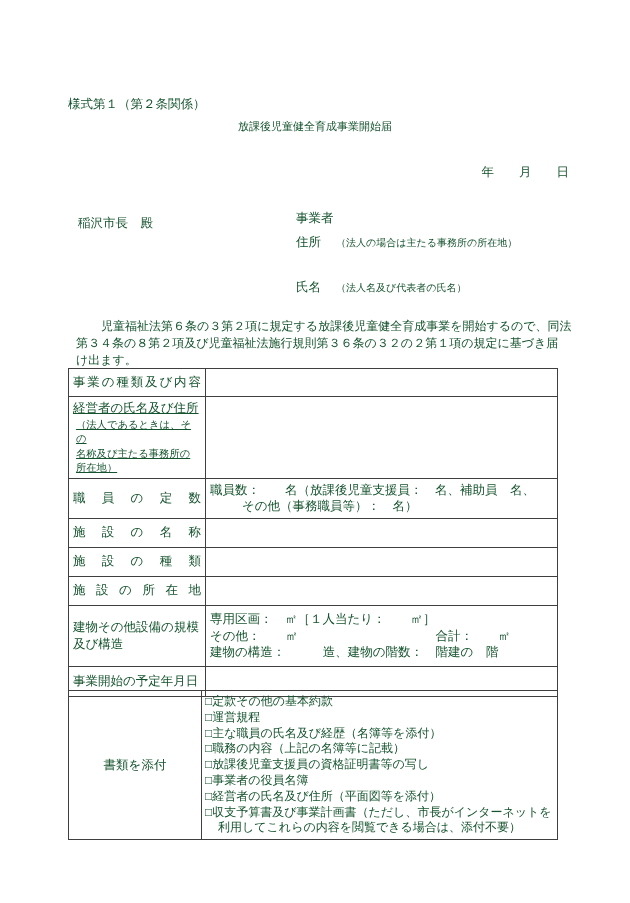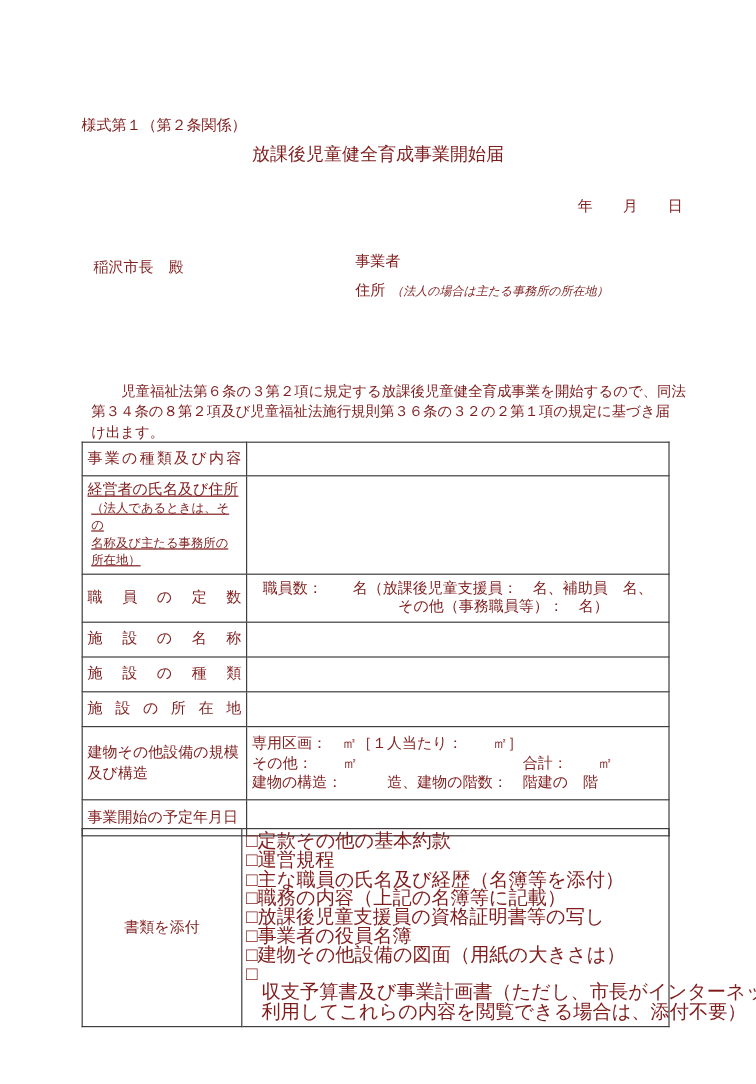--- a/index.html
+++ b/index.html
@@ -1,64 +1,67 @@
 <!DOCTYPE html>
 <html><head>
 <meta charset="utf-8">
 <style>
   html,body{margin:0;padding:0;background:#ffffff;}
-  .page{position:relative;width:630px;height:903px;background:#fff;color:#7f1d1d;
+  .page{position:relative;width:630px;height:903px;background:#fff;color:#14532d;
         font-family:"Liberation Serif","DejaVu Serif",serif;font-size:12.5px;line-height:1.35;}
   .abs{position:absolute;}
   #form-number{left:68px;top:96px;}
-  #title{left:0;right:0;top:119px;text-align:center;font-size:15px;}
+  #title{left:0;right:0;top:119px;text-align:center;font-size:11px;}
   #date{right:61px;top:164px;}
   #addressee{left:78px;top:187px;margin-top:28px;}
   #operator{left:296px;top:210px;text-align:center;}
   #addr{left:296px;top:234px;}
   #name{left:296px;top:279px;}
-  .small{font-size:10px;margin-left:5px;font-style:italic;}
+  .small{font-size:10px;margin-left:15px;}
   #para{left:76px;width:497px;top:318px;font-size:12px;line-height:17px;
         white-space:pre-line;text-indent:25px;}
   table{border-collapse:collapse;table-layout:fixed;}
   #t1{left:68px;top:368px;width:490px;}
   #t2{left:68px;top:690px;width:490px;}
   th,td{border:1px solid #3f3f3f;font-weight:normal;text-align:left;
         vertical-align:middle;font-size:12.5px;padding:0 4px;}
   #t1 .c1{width:137px;}
   #t2 .c1{width:133px;}
   .r1{height:28px;} .r2{height:63px;text-decoration:underline;} .r3{height:40px;}
   .r4,.r5,.r6{height:29px;} .r7{height:61px;} .r8{height:30px;margin-left:48px;}
   .label{white-space:pre-line;}
   [data-justify]{display:flex;justify-content:space-between;}
   .note{font-size:10.3px;line-height:14.5px;white-space:pre-line;padding:1px 0 2px 3px;}
   .r2 th{vertical-align:top;padding-top:3px;}
-  .tline{line-height:16px;text-align:center;}
-  .ind2{margin-left:76px;font-family:Liberation Mono, monospace;}
+  .tline{line-height:16px;}
+  .ind2{margin-left:32px;}
   .bline{line-height:16.5px;}
   .attach-th{text-align:center;}
   .attach-td{padding:3px 3px;vertical-align:top;}
-  .doc-item{line-height:15.8px;font-size:16px;padding-left:13px;text-indent:-13px;}
+  .doc-item{line-height:15.8px;font-size:12px;padding-left:13px;text-indent:-13px;}
   .itx{white-space:pre;}
   #remark{left:78px;top:840px;}
   .rtx{margin-left:12px;}
 </style>
 </head>
 <body>
 
 <div class="page">
 
   <div class="abs" id="form-number">様式第１（第２条関係）</div>
   <div class="abs" id="title">放課後児童健全育成事業開始届</div>
   <div class="abs" id="date">年　　月　　日</div>
   <div class="abs" id="addressee">稲沢市長　殿</div>
 
   <div class="abs" id="operator">事業者</div>
   <div class="abs" id="addr">
     <span>住所</span><span class="small">（法人の場合は主たる事務所の所在地）</span>
+  </div>
+  <div class="abs" id="name">
+    <span>氏名</span><span class="small">（法人名及び代表者の氏名）</span>
   </div>
 
   <div class="abs" id="para">児童福祉法第６条の３第２項に規定する放課後児童健全育成事業を開始するので、同法
 第３４条の８第２項及び児童福祉法施行規則第３６条の３２の２第１項の規定に基づき届
 け出ます。</div>
 
   <table class="abs" id="t1">
     <colgroup>
         <col class="c1">
         <col>
@@ -136,21 +139,21 @@
       <th class="attach-th">
         <div>書類を添付</div>
       </th>
       <td class="attach-td">
         <div class="doc-item"><span class="cb">□</span><span class="itx">定款その他の基本約款</span></div>
         <div class="doc-item"><span class="cb">□</span><span class="itx">運営規程</span></div>
         <div class="doc-item"><span class="cb">□</span><span class="itx">主な職員の氏名及び経歴（名簿等を添付）</span></div>
         <div class="doc-item"><span class="cb">□</span><span class="itx">職務の内容（上記の名簿等に記載）</span></div>
         <div class="doc-item"><span class="cb">□</span><span class="itx">放課後児童支援員の資格証明書等の写し</span></div>
         <div class="doc-item"><span class="cb">□</span><span class="itx">事業者の役員名簿</span></div>
-        <div class="doc-item"><span class="cb">□</span><span class="itx">建物その他設備の図面（用紙の大きさは）</span></div>
+        <div class="doc-item"><span class="cb">□</span><span class="itx">経営者の氏名及び住所（平面図等を添付）</span></div>
         <div class="doc-item"><span class="cb">□</span><span class="itx">収支予算書及び事業計画書（ただし、市長がインターネットを
 利用してこれらの内容を閲覧できる場合は、添付不要）</span></div>
       </td>
     </tr>
   </tbody>
     </table>
 
 
 </div>
 

